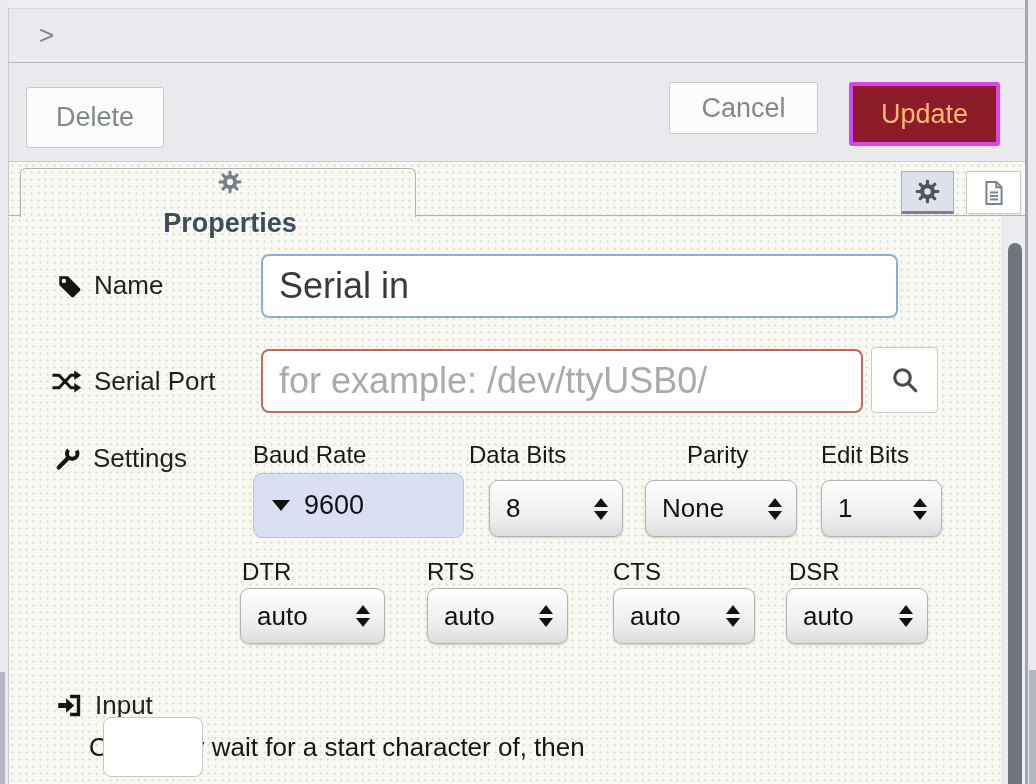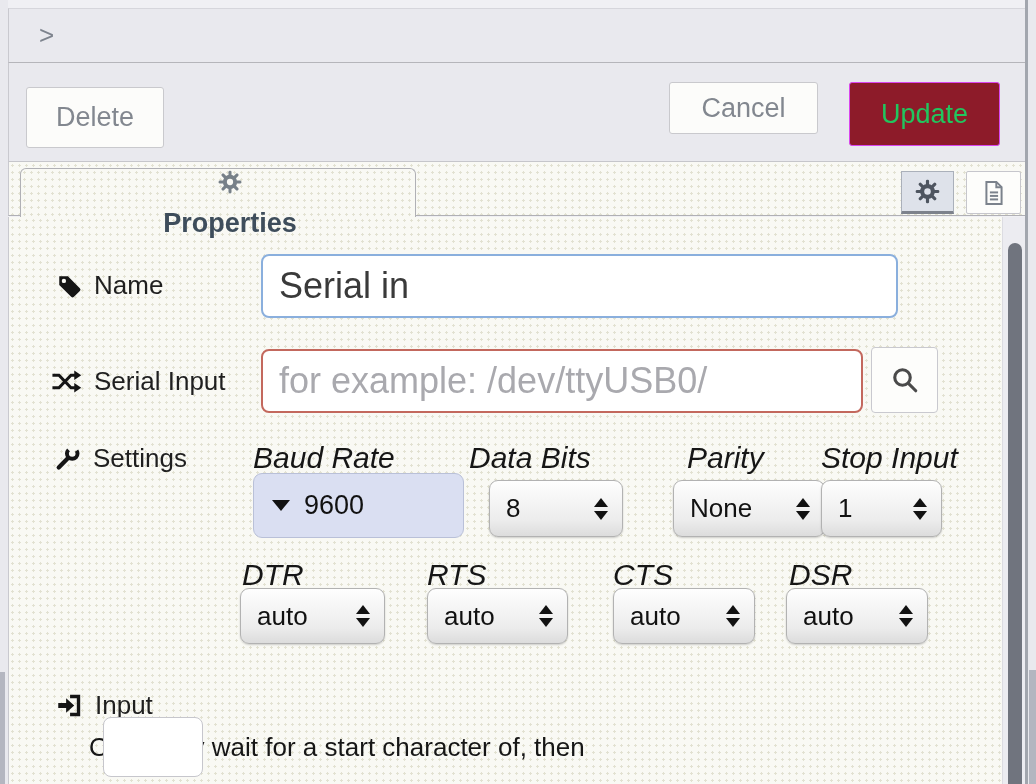--- a/index.html
+++ b/index.html
@@ -26,21 +26,21 @@
 
   
   .tbar { position:absolute; left:8px; top:63px; width:1017px; height:99px;
           background:#e9e9ee; border-left:1px solid #c9c9cf; border-bottom:1px solid #c6c6cb; }
   .btn { position:absolute; display:flex; align-items:center; justify-content:center;
          font-size:27px; border-radius:3px; cursor:pointer; }
   .btn-plain { background:#fcfcfa; border:1px solid #c9c9cd; color:#82878f; }
   .btn-delete { left:17px;  top:24px; width:138px; height:61px; }
   .btn-cancel { left:660px; top:19px; width:149px; height:52px; }
   .btn-update { left:840px; top:19px; width:151px; height:64px;
-                background:#8d1b29; color:#22c55e; border:1px solid #d946ef; }
+                background:#8d1b29; color:#fdba74; border:4px solid #d946ef; }
 
   
   .tabrow { position:absolute; left:8px; top:162px; width:1017px; height:54px;
             background:#f9f9f4; border-left:1px solid #c9c9cf; border-bottom:1px solid #b0b0b5; }
   .dots { background-color:#f9f9f4;
           background-image:radial-gradient(circle, rgba(165,162,120,.28) 1px, transparent 1.4px);
           background-size:7px 7px; }
   .tab-properties { position:absolute; left:11px; top:6px; width:396px; height:49px; z-index:2;
           border:1px solid #b0b0b5; border-bottom:none; border-radius:6px 6px 0 0;
           display:flex; align-items:center; padding-left:24px; gap:13px;
@@ -58,39 +58,39 @@
   input.text { position:absolute; font-size:36px; color:#3a3a3a; background:#fff;
                border-radius:8px; padding:0 16px; outline:none;
                font-family:"Liberation Sans","DejaVu Sans",sans-serif; }
   input.text::placeholder { color:#a9a9ae; }
   .in-name   { left:252px; top:37px;  width:637px; height:64px; border:2px solid #8aafdd; }
   .in-serial { left:252px; top:132px; width:602px; height:64px; border:2px solid #c3685d; }
   .btn-search { position:absolute; left:862px; top:130px; width:67px; height:66px;
                 background:#fdfdfb; border:1px solid #c9c9cf; border-radius:4px;
                 display:flex; align-items:center; justify-content:center; cursor:pointer; }
 
-  .col-hd { position:absolute; font-size:30px; color:#161616;font-style:italic; }
+  .col-hd { position:absolute; font-size:24px; color:#161616; }
 
   .sel { position:absolute; display:flex; align-items:center; justify-content:space-between;
          padding:0 14px 0 16px; font-size:26px; color:#111;
          background:linear-gradient(#fefefe, #ececec 72%, #dcdcdc);
          border:1px solid #b2b2b2; border-radius:9px;
          box-shadow:0 1px 2px rgba(0,0,0,.18); cursor:pointer; }
   .updown { display:flex; flex-direction:column; gap:4px; align-items:center; }
   .tri-up   { width:0; height:0; border-left:7px solid transparent; border-right:7px solid transparent; border-bottom:9px solid #111; }
   .tri-down { width:0; height:0; border-left:7px solid transparent; border-right:7px solid transparent; border-top:9px solid #111; }
 
   .baud { position:absolute; left:244px; top:256px; width:211px; height:65px;
           background:#dadff2; border:1px solid #b9c0d8; border-radius:9px;
           display:flex; align-items:center; gap:14px; padding-left:18px;
           font-size:27px; color:#111; cursor:pointer; }
   .caret-down { width:0; height:0; border-left:9px solid transparent; border-right:9px solid transparent; border-top:11px solid #111; }
 
   .sel-databits { left:480px; top:263px; width:134px; height:57px; }
-  .sel-parity   { left:636px; top:263px; width:152px; height:57px;margin-left:28px; }
+  .sel-parity   { left:636px; top:263px; width:152px; height:57px; }
   .sel-stopbits { left:812px; top:263px; width:121px; height:57px; }
   .sel-dtr { left:231px; top:371px; width:145px; height:56px; }
   .sel-rts { left:418px; top:371px; width:141px; height:56px; }
   .sel-cts { left:604px; top:371px; width:142px; height:56px; }
   .sel-dsr { left:777px; top:371px; width:142px; height:56px; }
 
   .wait-row { position:absolute; left:80px; top:500px; height:60px;
               display:flex; align-items:center; font-size:26px; color:#161616; }
   .in-startchar { position:static; width:100px; height:60px; margin:0 12px 0 14px;
                   background:#fbfbf8; border:1px solid #c6c6cc; border-radius:8px;
@@ -193,21 +193,21 @@
           <g stroke="#151515" stroke-width="2.7" fill="none">
             <path d="M1 6.5 h5.8 L17.5 17.5 h3.5"></path>
             <path d="M1 17.5 h5.8 L17.5 6.5 h3.5"></path>
           </g>
           <g fill="#151515">
             <path d="M20.4 2.3 L26.6 6.5 L20.4 10.7 Z"></path>
             <path d="M20.4 13.3 L26.6 17.5 L20.4 21.7 Z"></path>
           </g>
         </svg>
       </span>
-      <span>Serial Input</span>
+      <span>Serial Port</span>
     </div>
     <input class="text in-serial" type="text" placeholder="for example: /dev/ttyUSB0/" style="">
     <div class="btn-search">
       <span>
         <svg viewBox="0 0 24 24" width="30" height="30" fill="none" stroke="#4a4a4a" stroke-width="2.5" stroke-linecap="round">
           <circle cx="10" cy="10" r="6.2"></circle>
           <line x1="14.9" y1="14.9" x2="20.6" y2="20.6"></line>
         </svg>
       </span>
     </div>
@@ -218,21 +218,21 @@
           <line x1="4.2" y1="20" x2="12.5" y2="11.5" stroke="#151515" stroke-width="3.8" stroke-linecap="round"></line>
           <circle cx="16.2" cy="7.6" r="4.7" fill="none" stroke="#151515" stroke-width="3.5" stroke-dasharray="22 8" stroke-dashoffset="4"></circle>
         </svg>
       </span>
       <span>Settings</span>
     </div>
 
     <div class="col-hd" style="left:244px; top:224px;">Baud Rate</div>
     <div class="col-hd" style="left:460px; top:224px;">Data Bits</div>
     <div class="col-hd" style="left:636px; top:224px;margin-left:42px;">Parity</div>
-    <div class="col-hd" style="left:812px; top:224px;">Stop Input</div>
+    <div class="col-hd" style="left:812px; top:224px;">Edit Bits</div>
 
     <div class="baud">
       <span class="caret-down"></span>
       <span>9600</span>
     </div>
 
     <div class="sel sel-databits">
       <span>8</span>
       <span class="updown">
           <span class="tri-up"></span>

